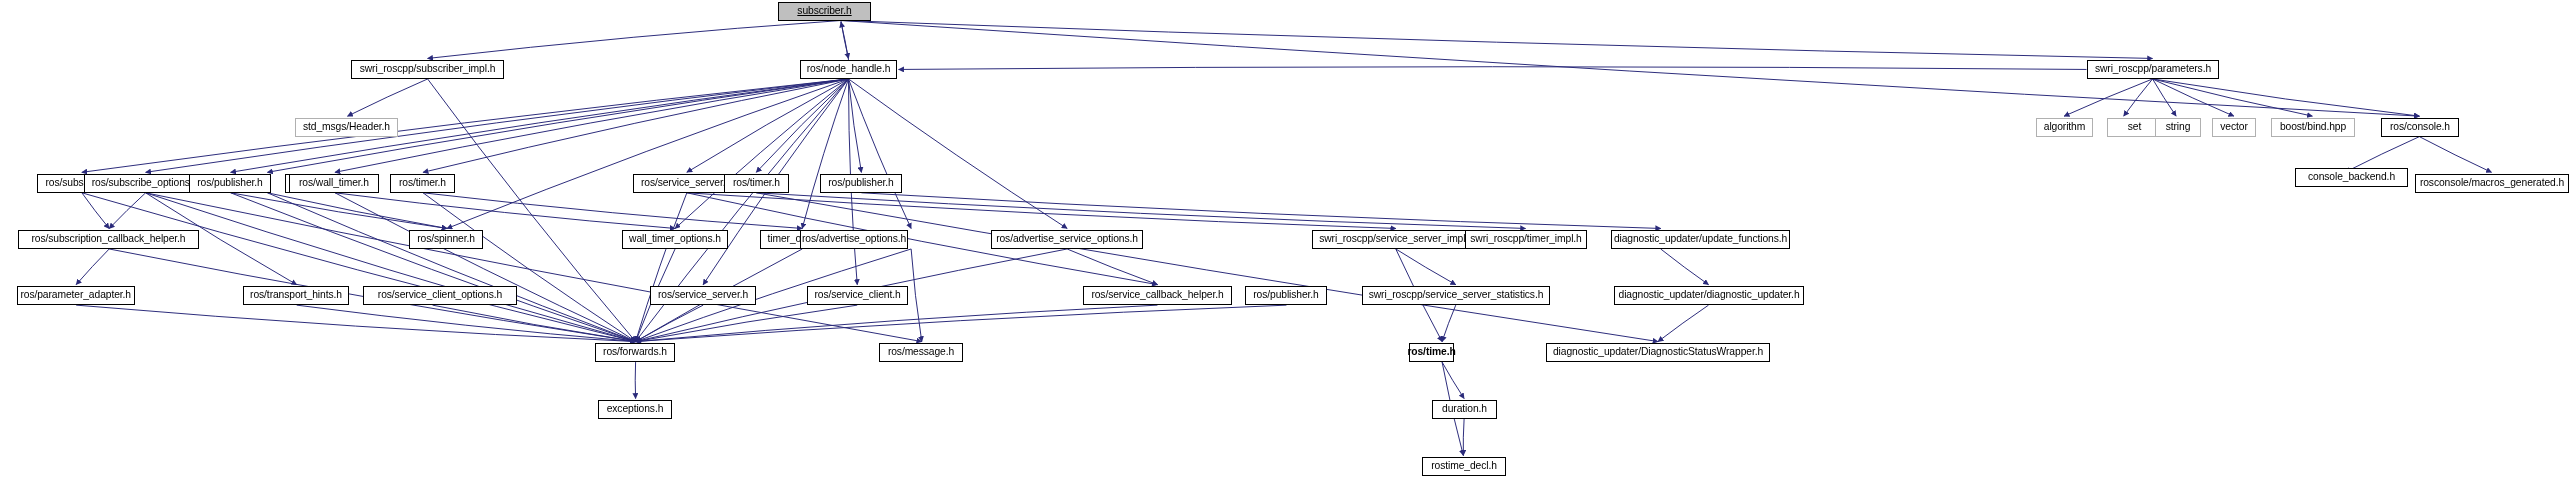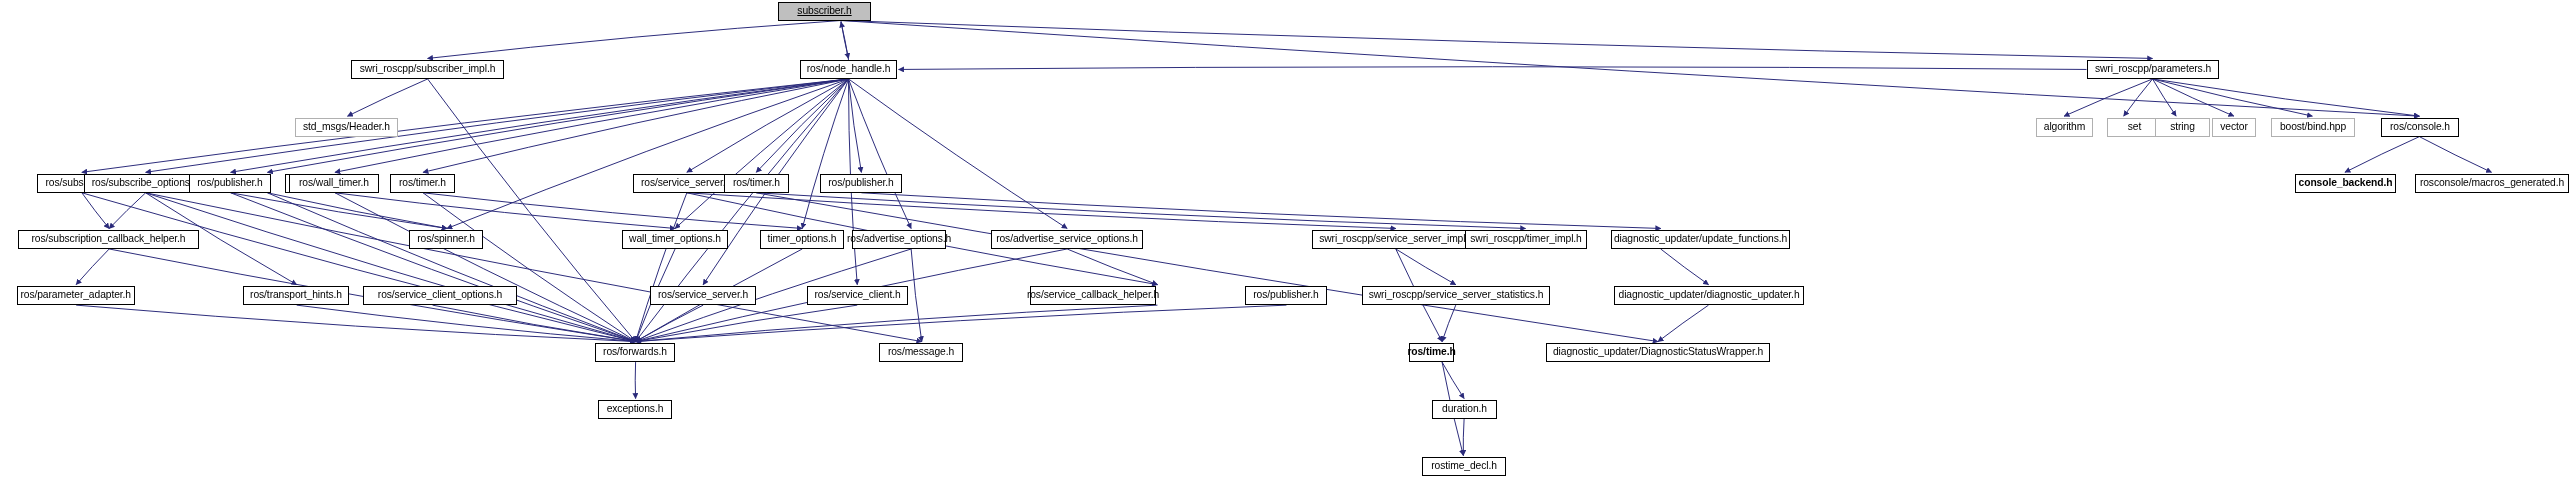--- a/index.html
+++ b/index.html
@@ -155,21 +155,21 @@
       </div>
       <div class="node leaf" style="left: 295px; top: 118px; width: 103px;">
         <span>std_msgs/Header.h</span>
       </div>
       <div class="node leaf" style="left: 2036px; top: 118px; width: 57px;">
         <span>algorithm</span>
       </div>
       <div class="node leaf" style="left: 2107px; top: 118px; width: 55px;">
         <span>set</span>
       </div>
-      <div class="node leaf" style="left: 2155px; top: 118px; width: 55px;">
+      <div class="node leaf" style="left: 2155px; top: 118px; width: 46px;">
         <span>string</span>
       </div>
       <div class="node leaf" style="left: 2212px; top: 118px; width: 44px;">
         <span>vector</span>
       </div>
       <div class="node leaf" style="left: 2271px; top: 118px; width: 84px;">
         <span>boost/bind.hpp</span>
       </div>
       <div class="node strong" style="left: 2381px; top: 118px; width: 78px;">
         <span>ros/console.h</span>
@@ -194,39 +194,39 @@
       </div>
       <div class="node" style="left: 633px; top: 174px; width: 106px;">
         <span>ros/service_server.h</span>
       </div>
       <div class="node" style="left: 724px; top: 174px; width: 65px;">
         <span>ros/timer.h</span>
       </div>
       <div class="node" style="left: 820px; top: 174px; width: 82px;">
         <span>ros/publisher.h</span>
       </div>
-      <div class="node" style="left: 2295px; top: 174px; width: 101px; font-weight: bold;">
+      <div class="node" style="left: 2295px; top: 168px; width: 113px;">
         <span>console_backend.h</span>
       </div>
       <div class="node" style="left: 2415px; top: 174px; width: 154px;">
         <span>rosconsole/macros_generated.h</span>
       </div>
       <div class="node" style="left: 18px; top: 230px; width: 181px;">
         <span>ros/subscription_callback_helper.h</span>
       </div>
       <div class="node" style="left: 409px; top: 230px; width: 74px;">
         <span>ros/spinner.h</span>
       </div>
       <div class="node" style="left: 622px; top: 230px; width: 106px;">
         <span>wall_timer_options.h</span>
       </div>
       <div class="node" style="left: 760px; top: 230px; width: 84px;">
         <span>timer_options.h</span>
       </div>
-      <div class="node" style="left: 852px; top: 230px; width: 94px;">
+      <div class="node" style="left: 800px; top: 230px; width: 108px;">
         <span>ros/advertise_options.h</span>
       </div>
       <div class="node" style="left: 991px; top: 230px; width: 152px;">
         <span>ros/advertise_service_options.h</span>
       </div>
       <div class="node" style="left: 1312px; top: 230px; width: 169px;">
         <span>swri_roscpp/service_server_impl.h</span>
       </div>
       <div class="node" style="left: 1465px; top: 230px; width: 122px;">
         <span>swri_roscpp/timer_impl.h</span>
@@ -242,21 +242,21 @@
       </div>
       <div class="node" style="left: 363px; top: 286px; width: 154px;">
         <span>ros/service_client_options.h</span>
       </div>
       <div class="node" style="left: 650px; top: 286px; width: 106px;">
         <span>ros/service_server.h</span>
       </div>
       <div class="node" style="left: 807px; top: 286px; width: 101px;">
         <span>ros/service_client.h</span>
       </div>
-      <div class="node" style="left: 1030px; top: 286px; width: 126px;">
+      <div class="node" style="left: 1083px; top: 286px; width: 149px;">
         <span>ros/service_callback_helper.h</span>
       </div>
       <div class="node" style="left: 1245px; top: 286px; width: 82px;">
         <span>ros/publisher.h</span>
       </div>
       <div class="node" style="left: 1362px; top: 286px; width: 188px;">
         <span>swri_roscpp/service_server_statistics.h</span>
       </div>
       <div class="node" style="left: 1614px; top: 286px; width: 190px;">
         <span>diagnostic_updater/diagnostic_updater.h</span>

